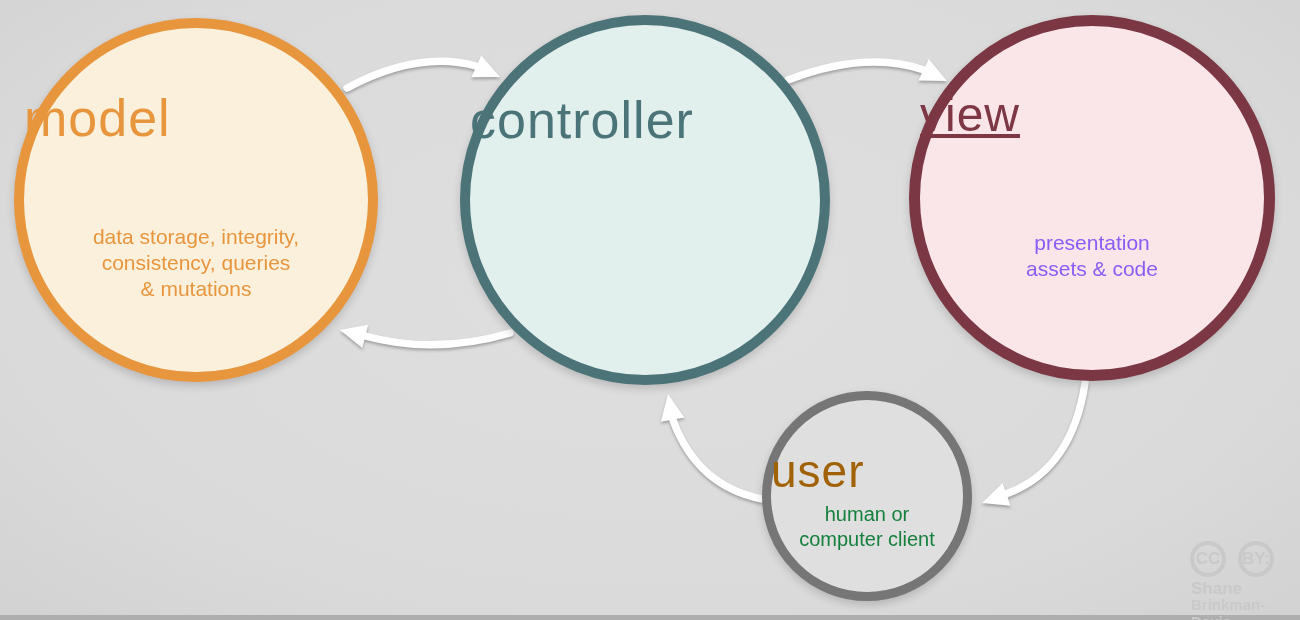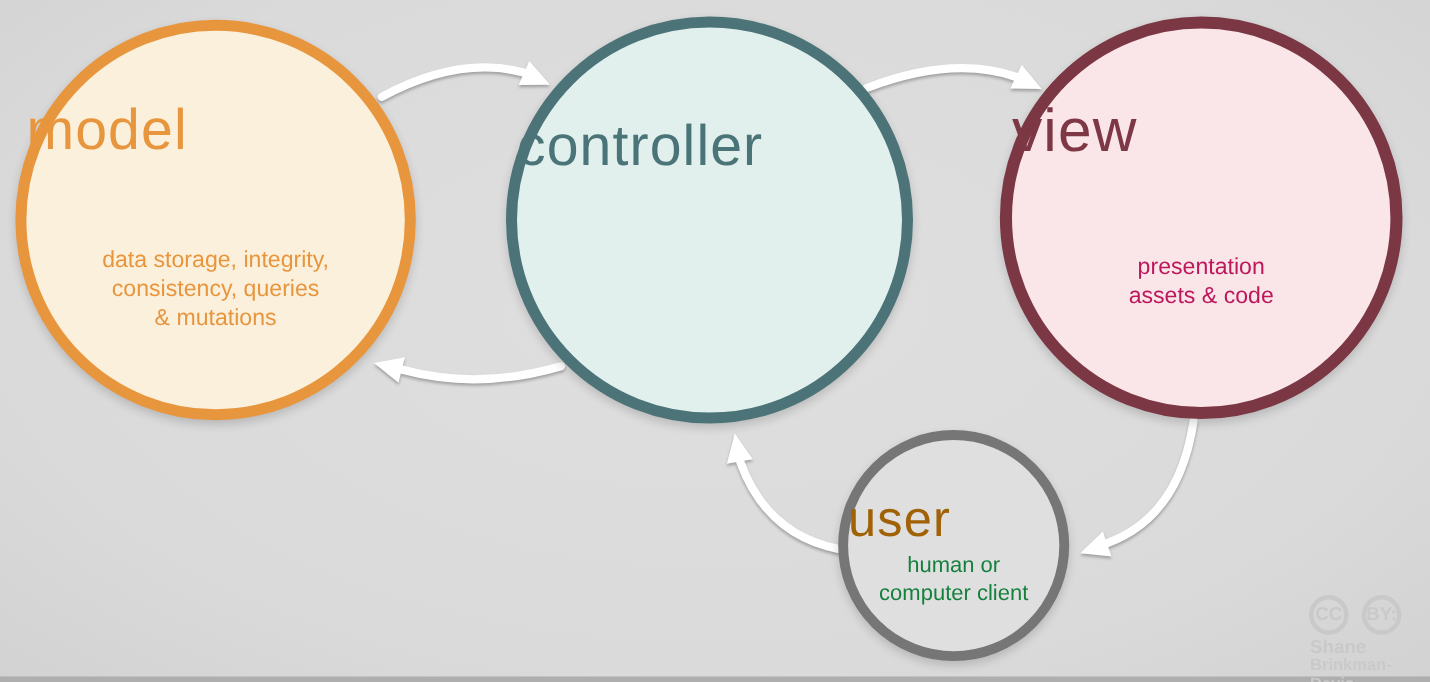--- a/index.html
+++ b/index.html
@@ -25,26 +25,26 @@
   .node .desc{
     position:absolute;left:0;width:100%;text-align:center;
     white-space:pre-line;
   }
   
   .node-model{left:14px;top:18px;width:364px;height:364px;border:10px solid #e8963e;background:#fbf0db;}
   .node-model .title{top:64px;font-size:52px;color:#e8963e;}
   .node-model .desc{top:196px;font-size:21px;line-height:26px;color:#e8963e;}
   
   .node-controller{left:460px;top:15px;width:370px;height:370px;border:10px solid #4c7478;background:#e1efed;}
-  .node-controller .title{top:82px;font-size:52px;color:#4a7478;}
+  .node-controller .title{top:69px;font-size:52px;color:#4a7478;}
   .node-controller .desc{top:193px;font-size:21px;line-height:26px;color:#4a7478;}
   
   .node-view{left:909px;top:15px;width:366px;height:366px;border:11px solid #7b3844;background:#fae6e9;}
-  .node-view .title{top:65px;font-size:55px;color:#7e3744;}
-  .node-view .desc{top:204px;font-size:21px;line-height:26px;color:#be185d;}
+  .node-view .title{top:65px;font-size:48px;color:#7e3744;text-decoration:underline;}
+  .node-view .desc{top:204px;font-size:21px;line-height:26px;color:#8b5cf6;}
   
   .node-user{left:762px;top:391px;width:210px;height:210px;border:9px solid #767676;background:#dfdfdf;}
   .node-user .title{top:48px;font-size:46px;color:#a16207;}
   .node-user .desc{top:102px;font-size:20px;line-height:25px;color:#15803d;}
   
   .license{position:absolute;z-index:3;color:#c9c9c9;}
   .cc-ring{
     position:absolute;box-sizing:border-box;width:36px;height:36px;border-radius:50%;
     border:4px solid #c9c9c9;text-align:center;
     font-weight:bold;font-size:17px;line-height:28px;letter-spacing:0px;

